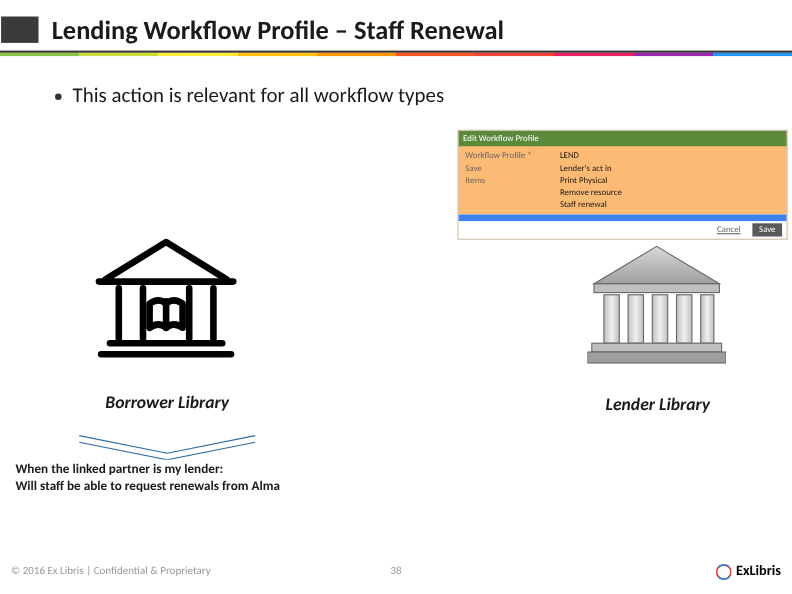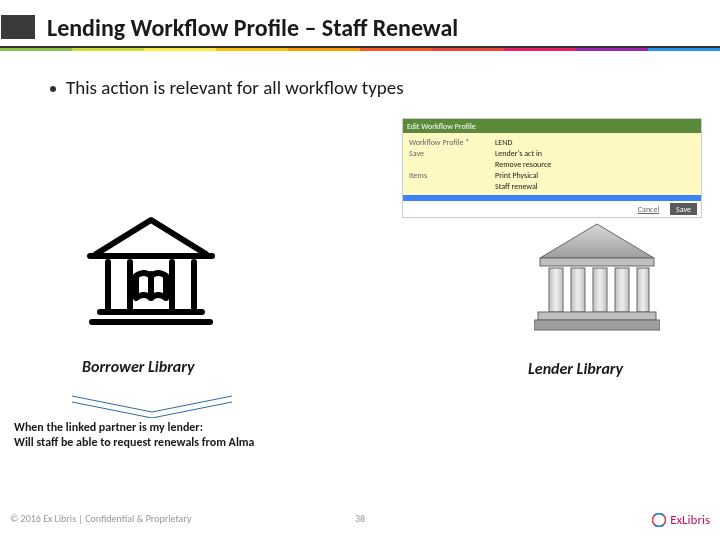--- a/index.html
+++ b/index.html
@@ -7,47 +7,47 @@
   
   .title-row{position:absolute;top:10px;left:1px;right:0;height:34px;display:flex;align-items:center}
   .title-bullet{width:34px;height:24px;background:#3a3a3a;margin-right:12px}
   .title-text{font-size:24px;font-weight:700;color:#1a1a1a}
   .underline{position:absolute;top:46px;left:0;right:0;height:2px;background:#333}
   .rainbow{position:absolute;top:48px;left:0;right:0;height:3px;background:linear-gradient(90deg,#8bc34a 0 10%,#cddc39 10% 20%,#ffeb3b 20% 30%,#ffc107 30% 40%,#ff9800 40% 50%,#ff5722 50% 60%,#f44336 60% 70%,#e91e63 70% 80%,#9c27b0 80% 90%,#2196f3 90% 100%)}
   
   .bullet-line{position:absolute;top:76px;left:50px;font-size:19px}
   .bullet-line .dot{display:inline-block;width:6px;height:6px;background:#333;border-radius:50%;vertical-align:middle;margin-right:10px}
   
-  .mini{position:absolute;top:118px;left:402px;width:298px;border:1px solid #ccc;background:#fef9c3;font-size:8px}
+  .mini{position:absolute;top:118px;left:416px;width:298px;border:1px solid #ccc;background:#fdba74;font-size:8px}
   .mini-hdr{background:#5a8a3a;color:#fff;padding:2px 4px;font-size:8px}
   .mini-body{padding:3px 6px}
   .mini-row{display:flex;margin:1px 0}
   .mini-lab{width:80px;text-align:left;color:#666;padding-right:6px}
   .mini-foot{background:#fff;border-top:6px solid #3b82f6;text-align:right;padding:2px 4px}
   .mini-save{display:inline-block;background:#5a5a5a;color:#fff;padding:1px 6px;font-size:8px;margin-left:3px}
   .mini-cancel{display:inline-block;color:#666;padding:1px 6px;font-size:8px;text-decoration:underline}
   
   .borrower-icon{position:absolute;top:210px;left:86px;width:130px;height:120px}
   
   .lender-icon{position:absolute;top:218px;left:534px;width:126px;height:114px}
   
-  .lib-label{position:absolute;font-size:16px;font-weight:700;font-style:italic;line-height:1.15}
+  .lib-label{position:absolute;font-size:16px;font-weight:700;font-style:italic;text-align:center;line-height:1.15}
   .lib-borrower{top:358px;left:82px;width:140px}
   .lib-lender{top:360px;left:528px;width:140px}
   
   .chevron{position:absolute;top:394px;left:70px}
   
   .question{position:absolute;top:420px;left:14px;font-size:12px;font-weight:700;line-height:1.25}
   
   .footer{position:absolute;bottom:8px;left:10px;right:10px;height:20px;font-size:10px;color:#999;display:flex;align-items:flex-start}
   .foot-left{flex:1}
   .foot-page{width:40px;text-align:center}
   .foot-logo{flex:1;text-align:right;display:flex;justify-content:flex-end;align-items:center;gap:4px}
   .logo-mark{width:14px;height:14px}
-  .logo-text{font-size:13px;color:#be185d;font-weight:400}
+  .logo-text{font-size:13px;color:#000000;font-weight:700}
 </style>
 </head>
 <body>
 
 <div class="slide">
   <div class="title-row">
     <div class="title-bullet"></div>
     <div class="title-text">Lending Workflow Profile – Staff Renewal</div>
   </div>
   <div class="underline"></div>
@@ -62,26 +62,26 @@
     <div class="mini-body">
       <div class="mini-row">
         <div class="mini-lab">Workflow Profile *</div>
         <div>LEND</div>
       </div>
       <div class="mini-row">
           <div class="mini-lab">Save</div>
           <div>Lender's act in</div>
         </div>
       <div class="mini-row">
+          <div class="mini-lab">Items</div>
+          <div>Print Physical</div>
+        </div>
+      <div class="mini-row">
           <div class="mini-lab"></div>
           <div>Remove resource</div>
-        </div>
-      <div class="mini-row">
-          <div class="mini-lab">Items</div>
-          <div>Print Physical</div>
         </div>
       <div class="mini-row">
           <div class="mini-lab"></div>
           <div>Staff renewal</div>
         </div>
     </div>
     <div class="mini-foot">
       <span class="mini-cancel">Cancel</span>
       <span class="mini-save">Save</span>
     </div>

